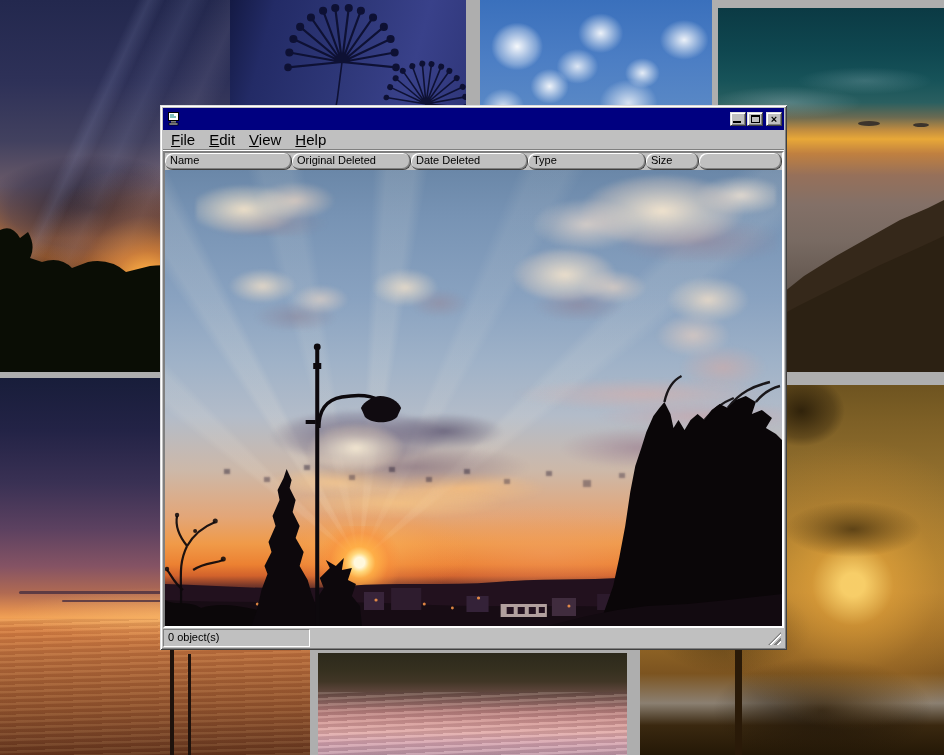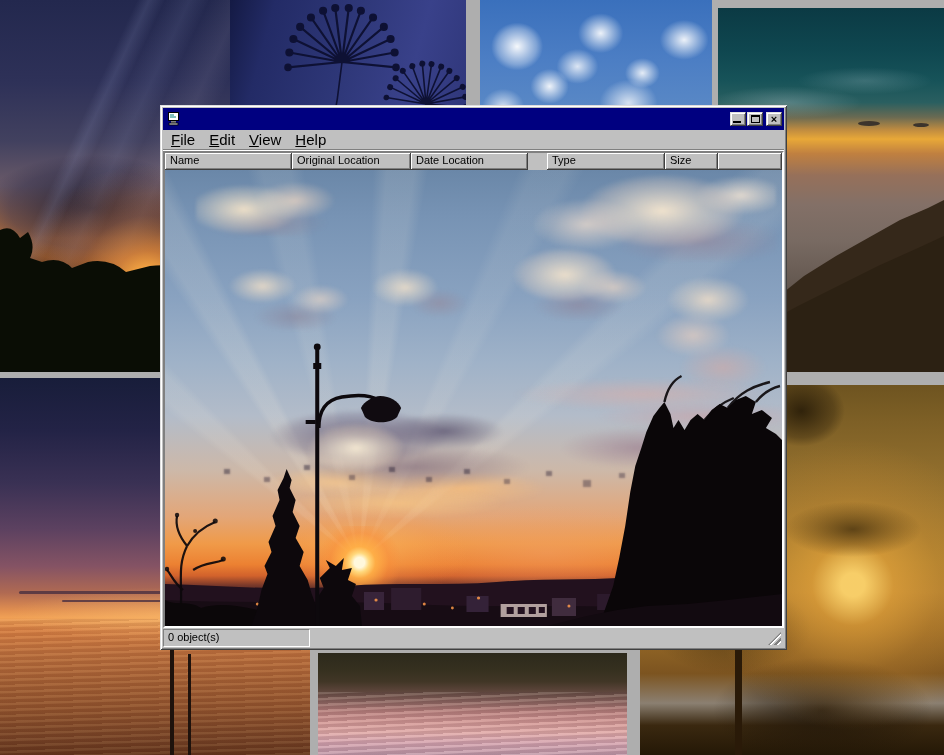--- a/index.html
+++ b/index.html
@@ -92,21 +92,21 @@
   #menubar { height:19px; display:flex; align-items:center; padding-left:1px; flex:0 0 auto; font-size:15px; }
   .menu-item { padding:2px 7px 3px; color:#000; }
   .accel { text-decoration:underline; }
   #menu-sep { height:2px; border-top:1px solid #808080; border-bottom:1px solid #fff; flex:0 0 auto; }
 
   #listview { flex:1; border:2px solid; border-color:#808080 #fff #fff #808080;
     display:flex; flex-direction:column; overflow:hidden; background:#000; }
   #header-row { height:17px; display:flex; flex:0 0 auto; background:#c0c0c0; }
   .col-header { height:17px; background:#c0c0c0; font-size:11px; padding:1px 5px 0; color:#000;
     border-right:1px solid #404040; border-bottom:1px solid #404040;
-    box-shadow: inset 1px 1px 0 #fff, inset -1px -1px 0 #808080; overflow:hidden; white-space:nowrap; }
+    box-shadow: inset 1px 1px 0 #fff, inset -1px -1px 0 #808080; overflow:hidden; white-space:nowrap;border-radius:8px; }
 
   
   #photo { flex:1; position:relative; overflow:hidden;
     background:
       radial-gradient(ellipse 30% 14% at 62% 84%, rgba(240,160,110,.4), transparent 75%),
       linear-gradient(180deg, #6a87a8 0%, #7793b4 10%, #89a2c0 28%, #9fb2c8 42%, #b3bcc9 54%, #cdb8a8 66%, #e3a678 76%, #f09a48 82%, #ec8132 86.5%, #d2622c 89%, #7c3a2a 91%, #2c1722 93.5%, #1a0e16 100%); }
   #rays { position:absolute; inset:0;
     background:conic-gradient(from 300deg at 31.5% 86%,
       transparent 0 8deg,  rgba(255,246,228,.10) 10deg 14deg, transparent 16deg 26deg,
       rgba(255,246,228,.13) 28deg 32deg, transparent 34deg 44deg,
@@ -270,23 +270,23 @@
       <div class="menu-item"><span class="accel">F</span><span>i</span><span>l</span><span>e</span></div>
       <div class="menu-item"><span class="accel">E</span><span>d</span><span>i</span><span>t</span></div>
       <div class="menu-item"><span class="accel">V</span><span>i</span><span>e</span><span>w</span></div>
       <div class="menu-item"><span class="accel">H</span><span>e</span><span>l</span><span>p</span></div>
     </div>
   <div id="menu-sep"></div>
 
   <div id="listview">
     <div id="header-row">
         <div class="col-header" style="width: 127px;">Name</div>
-        <div class="col-header" style="width: 119px;">Original Location</div>
-        <div class="col-header" style="width: 117px;">Date Location</div>
-        <div class="col-header" style="width: 118px; margin-left: 19px;">Type</div>
+        <div class="col-header" style="width: 119px;">Original Deleted</div>
+        <div class="col-header" style="width: 117px;">Date Deleted</div>
+        <div class="col-header" style="width: 118px;">Type</div>
         <div class="col-header" style="width: 53px; ">Size</div>
         <div class="col-header" style="flex: 1 1 0%;"></div>
       </div>
 
     <div id="photo">
       <div id="rays"></div>
       <div class="cl" id="cl1"></div>
       <div class="cl" id="cl2"></div>
       <div class="cl" id="cl3"></div>
       <div class="cl" id="cl4"></div>

